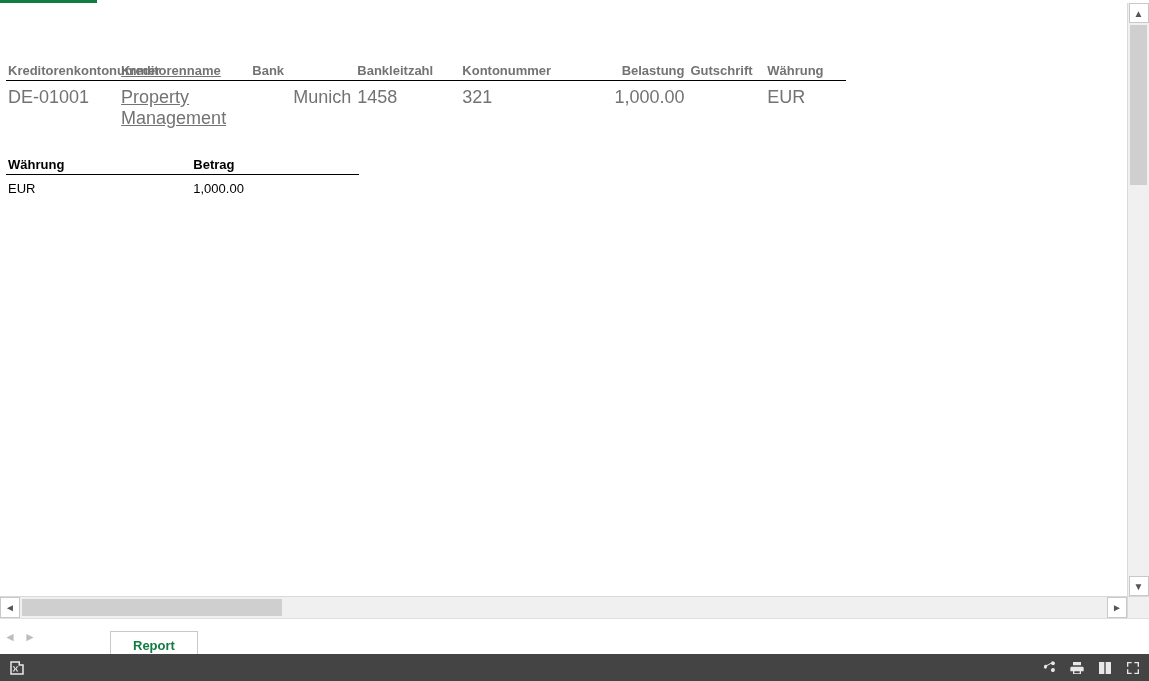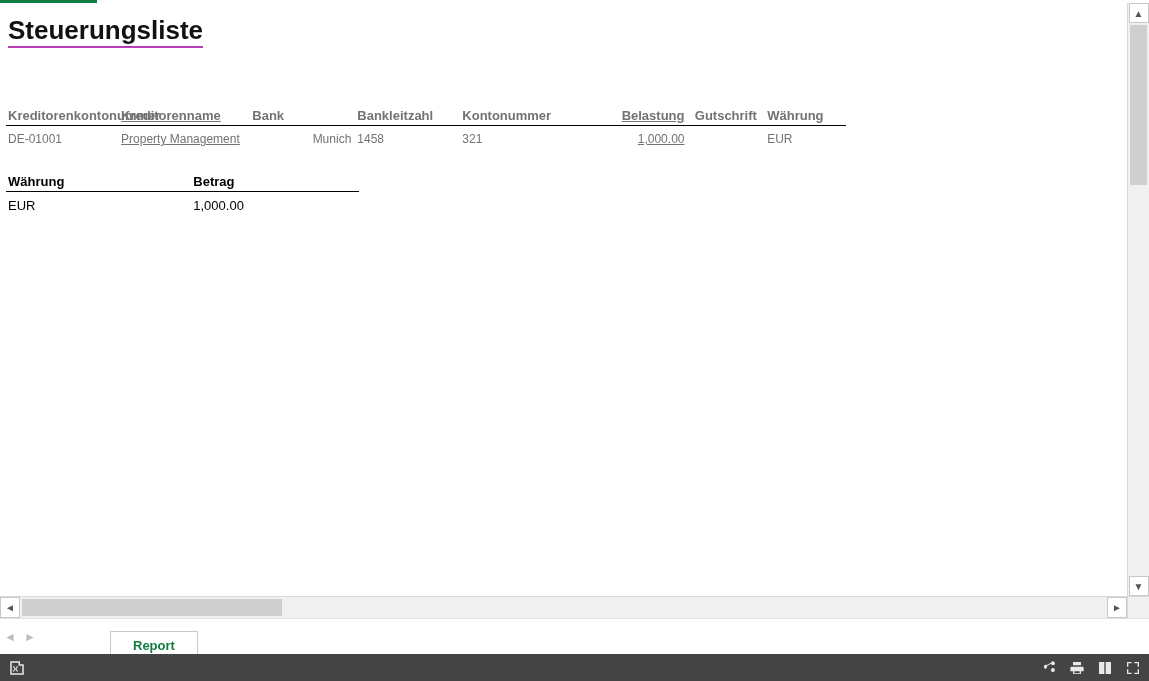--- a/index.html
+++ b/index.html
@@ -56,32 +56,32 @@
     text-align: left;
     font-weight: 700;
     padding: 2px 4px 2px 2px;
     border-bottom: 1px solid #000;
     vertical-align: bottom;
     font-size: 13px;
   }
   .main-table td {
     padding: 6px 4px 4px 2px;
     vertical-align: top;
-    font-size: 12px;
+    font-size: 18px;
   }
   .col-vendno { width: 112px; }
   .col-vendname { width: 130px; text-decoration: underline; }
   .col-bank { width: 104px; text-align: right; }
   .col-blz { width: 104px; }
   .col-konto { width: 122px; }
-  .col-bel { width: 104px; text-align: right; text-decoration: underline; }
+  .col-bel { width: 104px; text-align: right; }
   .col-gut { width: 76px; text-align: right; }
   .col-curr { width: 80px; }
   .main-table th.col-bel, .main-table td.col-bel { text-align: right; }
-  .main-table th.col-gut, .main-table td.col-gut { text-align: center; }
+  .main-table th.col-gut, .main-table td.col-gut { text-align: left; }
   .hdr-multi { line-height: 1.1; }
 
   .summary-table {
     margin-top: 22px;
     margin-left: 6px;
     border-collapse: collapse;
     font-size: 13px;
     width: 353px;
   }
   .summary-table th {
@@ -211,23 +211,20 @@
   }
   .status-bar svg { fill: #e8e8e8; }
   .icon-btn { cursor: pointer; display: flex; align-items: center; }
 </style>
 </head>
 <body>
 
 <div class="top-accent"></div>
 
 <div class="content-area">
-  <div class="title-wrap">
-    <span class="title-text">Steuerungsliste</span>
-  </div>
 
   <table class="main-table">
     <thead>
       <tr>
         <th class="col-vendno hdr-multi">
           <span>Kreditorenkontonummer</span>
         </th>
         <th class="col-vendname">Kreditorenname</th>
         <th class="col-bank">Bank</th>
         <th class="col-blz">Bankleitzahl</th>

